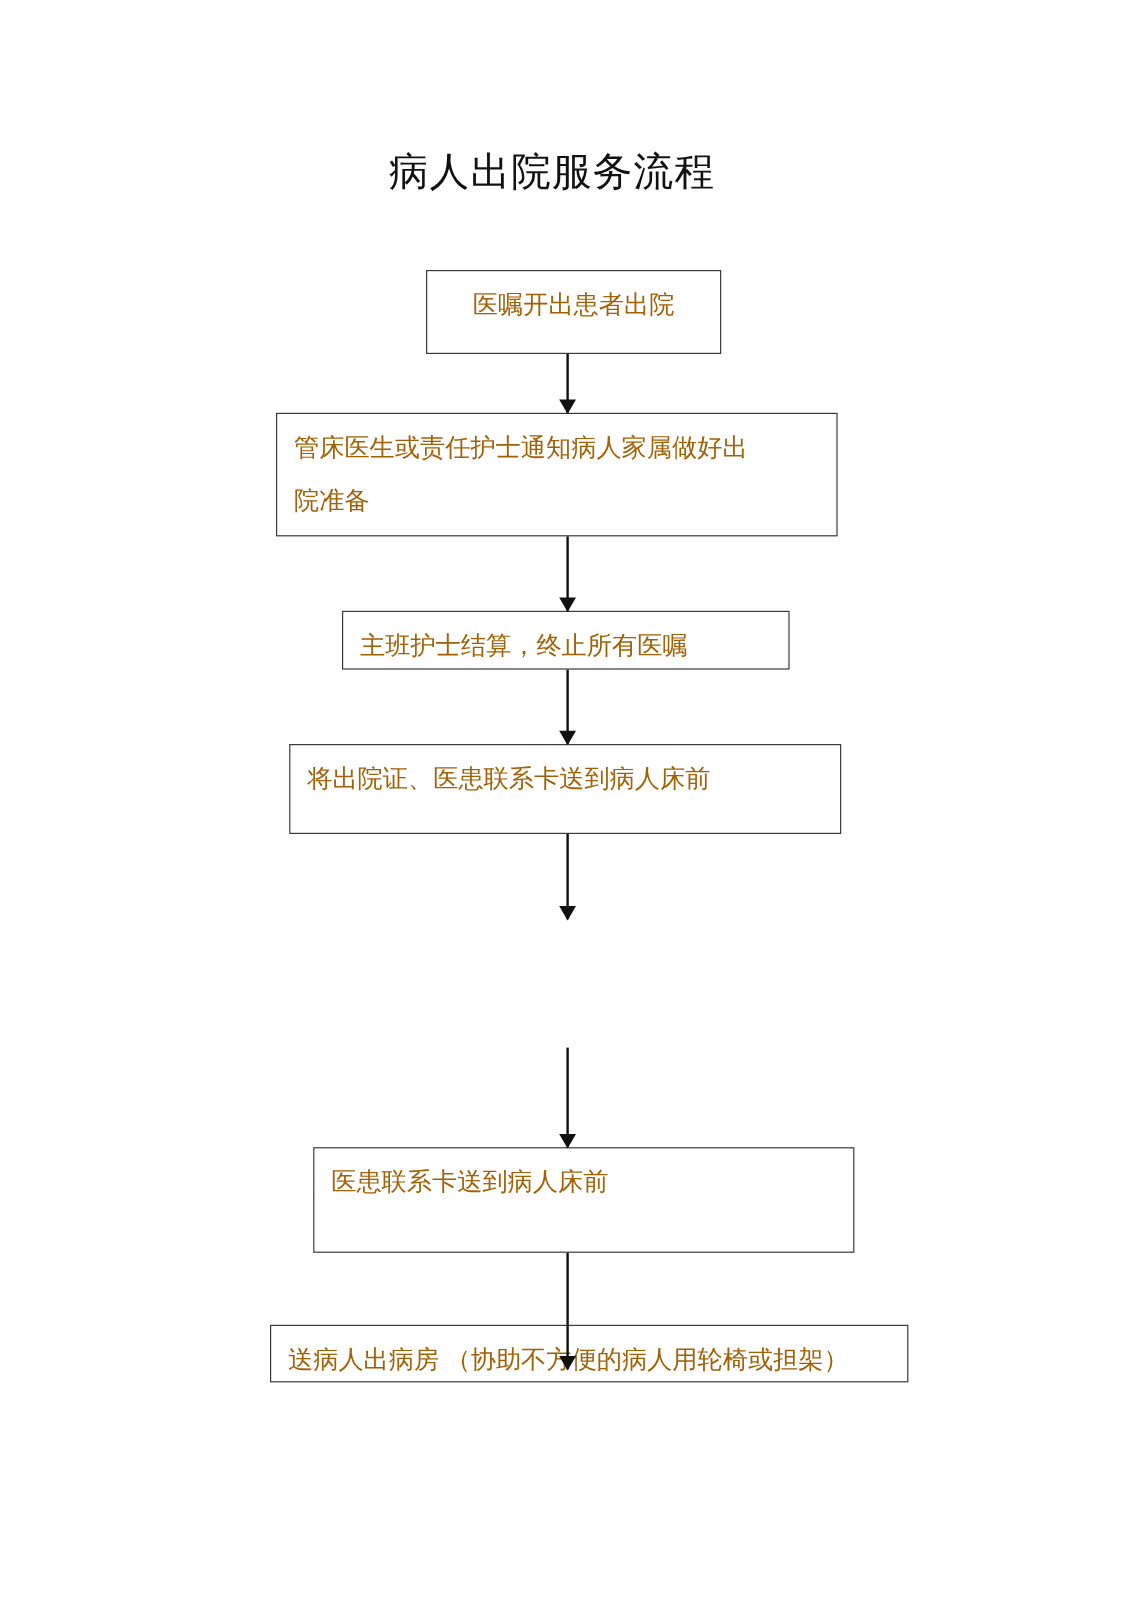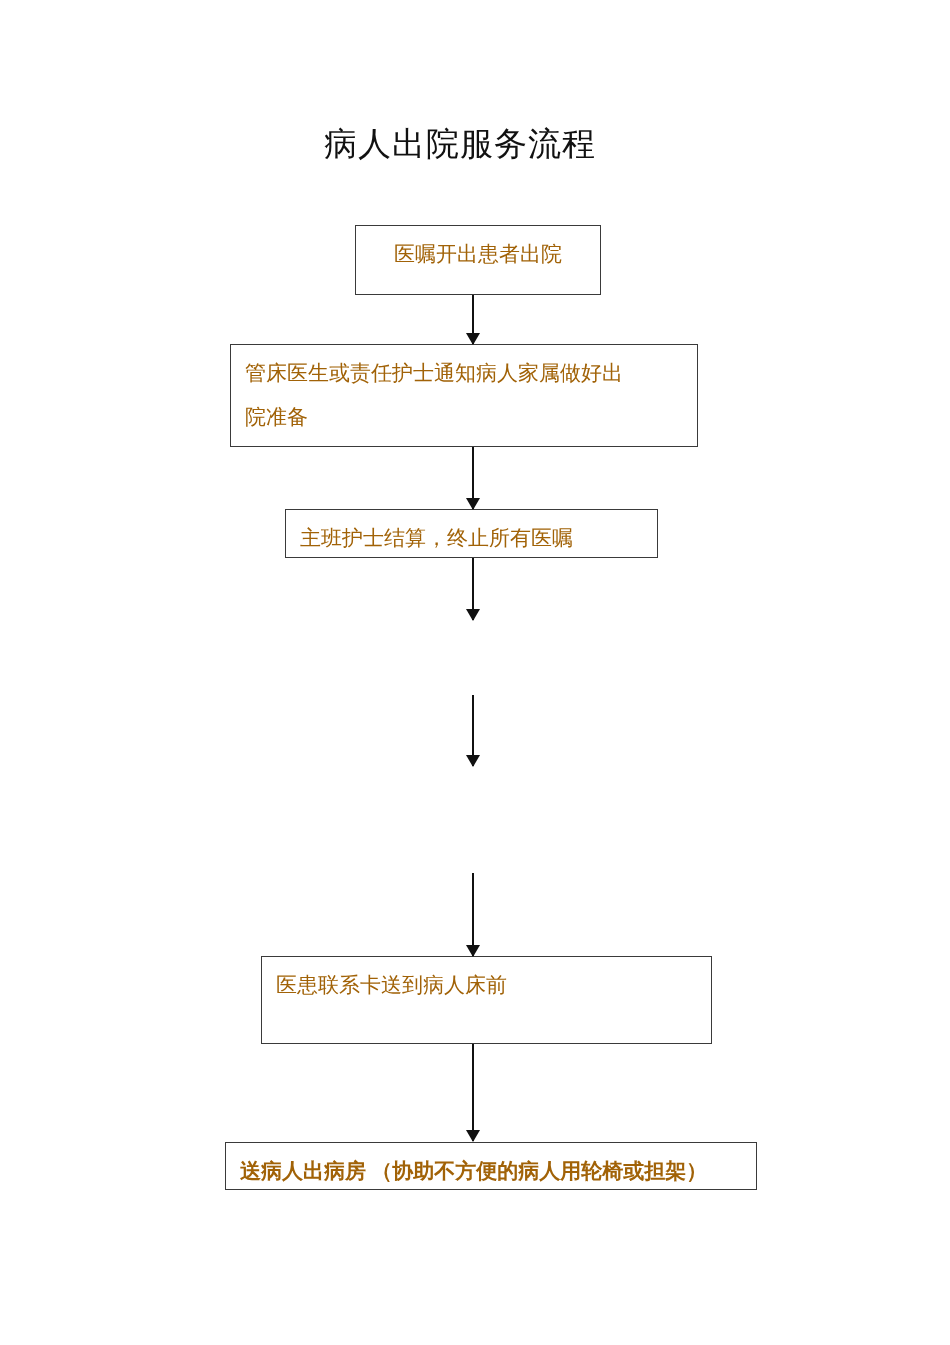--- a/index.html
+++ b/index.html
@@ -100,27 +100,30 @@
 
   <div class="node" style="left: 230px; top: 344px; width: 468px; height: 103px;">
     <div class="node-text" style="top: 6px;">管床医生或责任护士通知病人家属做好出
 院准备</div>
   </div>
 
   <div class="node" style="left: 285px; top: 509px; width: 373px; height: 49px;">
     <div class="node-text" style="top: 6px;">主班护士结算，终止所有医嘱</div>
   </div>
 
+  <div class="node" style="left: 241px; top: 620px; width: 460px; height: 75px;">
+    <div class="node-text" style="top: 6px;">将出院证、医患联系卡送到病人床前</div>
+  </div>
 
 
   <div class="node" style="left: 261px; top: 956px; width: 451px; height: 88px;">
     <div class="node-text" style="top: 6px;">医患联系卡送到病人床前</div>
   </div>
 
-  <div class="node" style="left: 225px; top: 1142px; width: 532px; height: 48px; font-weight: bold;">
+  <div class="node" style="left: 225px; top: 1104px; width: 532px; height: 48px;">
     <div class="node-text" style="top: 6px;">送病人出病房 （协助不方便的病人用轮椅或担架）</div>
   </div>
 
   <div class="connector" style="left: 472px; top: 295px; height: 49px;">
     <div class="conn-line"></div>
     <div class="conn-head"></div>
   </div>
   <div class="connector" style="left: 472px; top: 447px; height: 62px;">
     <div class="conn-line"></div>
     <div class="conn-head"></div>

